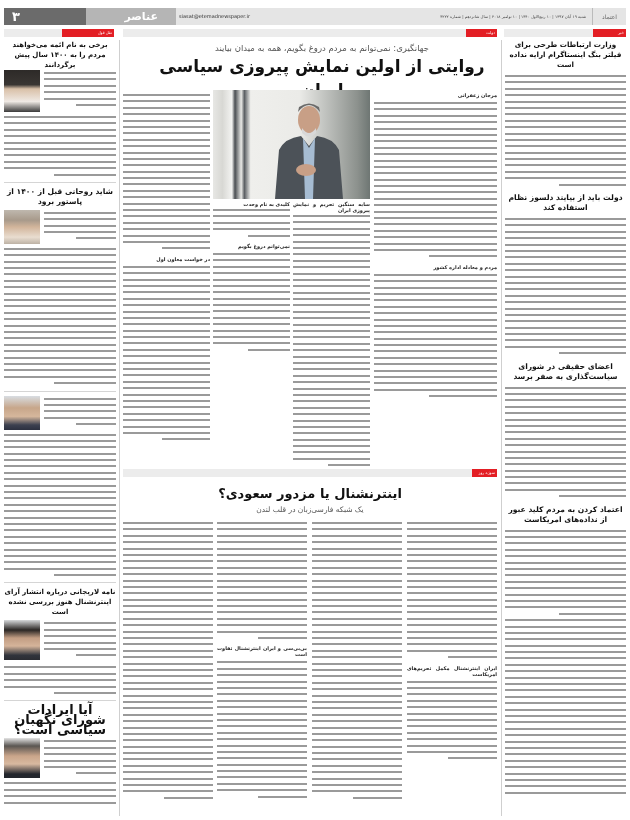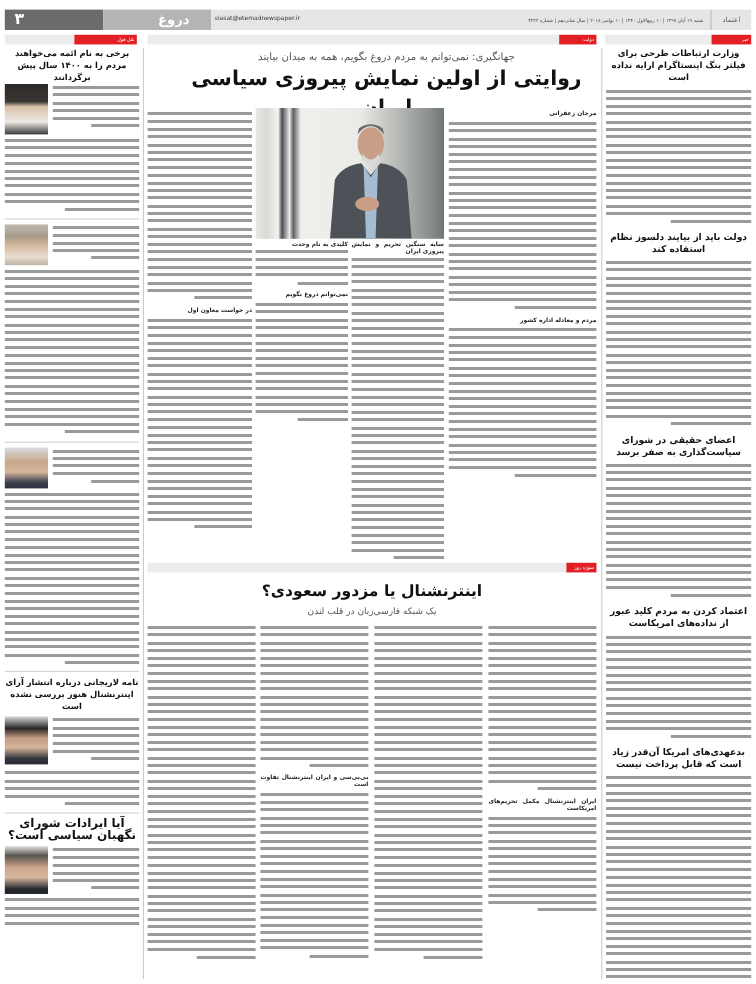--- a/index.html
+++ b/index.html
@@ -29,21 +29,21 @@
 
   .photo { position: absolute; overflow: hidden; }
 </style>
 </head>
 <body>
 
 <div class="page">
 
   <div class="masthead">
     <div class="mh-page">۳</div>
-    <div class="mh-section">دروغ</div>
+    <div class="mh-section">عناصر</div>
     <div class="mh-email">siasat@etemadnewspaper.ir</div>
     <div class="mh-date">شنبه ۱۹ آبان ۱۳۹۷ | ۱۰ ربیع‌الاول ۱۴۴۰ | ۱۰ نوامبر ۲۰۱۸ | سال شانزدهم | شماره ۴۲۲۲</div>
     <div class="mh-logo">اعتماد</div>
   </div>
 
   <div class="rule-bar" style="left:4px;width:110px;"></div>
   <div class="red-tag" style="left:62px;width:52px;">نقل قول</div>
   <div class="rule-bar" style="left:123px;width:374px;"></div>
   <div class="red-tag" style="left:466px;width:31px;">دولت</div>
   <div class="rule-bar" style="left:504px;width:122px;"></div>
@@ -134,21 +134,20 @@
         <span></span>
         <span></span>
         <span></span>
         <span></span>
         <span></span>
         <span></span>
         <span></span>
         <span style="width: 55%;"></span>
       </div>
 
-    <div class="headline" style="font-size:7.6px;line-height:10px;margin:5px 0 3px;">بدعهدی‌های امریکا آن‌قدر زیاد است که قابل پرداخت نیست</div>
     <div class="lines" id="rc-a5">
         <span></span>
         <span></span>
         <span></span>
         <span></span>
         <span></span>
         <span></span>
         <span></span>
         <span></span>
         <span></span>
@@ -194,20 +193,21 @@
         <span></span>
         <span></span>
         <span></span>
         <span></span>
         <span></span>
         <span></span>
         <span style="width: 55%;"></span>
       </div>
     <div class="hsep" style="position:relative;margin:4px 0;"></div>
 
+    <div class="headline" style="font-size:7.6px;line-height:10px;margin-bottom:3px;">شاید روحانی قبل از ۱۴۰۰ از پاستور برود</div>
     <div style="position:relative;height:36px;">
       <div class="photo" style="left:0;top:0;width:36px;height:34px;background:linear-gradient(180deg,#bfb8ae 0%,#a89a8b 30%,#d2b59b 50%,#e9ddd0 80%,#bdb2a5 100%);"></div>
       <div class="lines" id="lc-a2p" style="margin-left:40px;">
           <span></span>
           <span></span>
           <span></span>
           <span></span>
           <span style="width: 55%;"></span>
         </div>
     </div>
@@ -288,21 +288,21 @@
     </div>
     <div class="lines" id="lc-a4">
         <span></span>
         <span></span>
         <span></span>
         <span></span>
         <span style="width: 55%;"></span>
       </div>
     <div class="hsep" style="position:relative;margin:4px 0;"></div>
 
-    <div class="headline" style="font-size:10px;line-height:10px;margin-bottom:3px;">آیا ایرادات شورای نگهبان سیاسی است؟</div>
+    <div class="headline" style="font-size:13px;line-height:10px;margin-bottom:3px;">آیا ایرادات شورای نگهبان سیاسی است؟</div>
     <div style="position:relative;height:42px;">
       <div class="photo" style="left:0;top:0;width:36px;height:40px;background:linear-gradient(180deg,#e4e4e4 0%,#5a5652 20%,#caa58a 45%,#d8b9a0 65%,#23262d 90%);"></div>
       <div class="lines" id="lc-a5p" style="margin-left:40px;">
           <span></span>
           <span></span>
           <span></span>
           <span></span>
           <span></span>
           <span style="width: 55%;"></span>
         </div>

